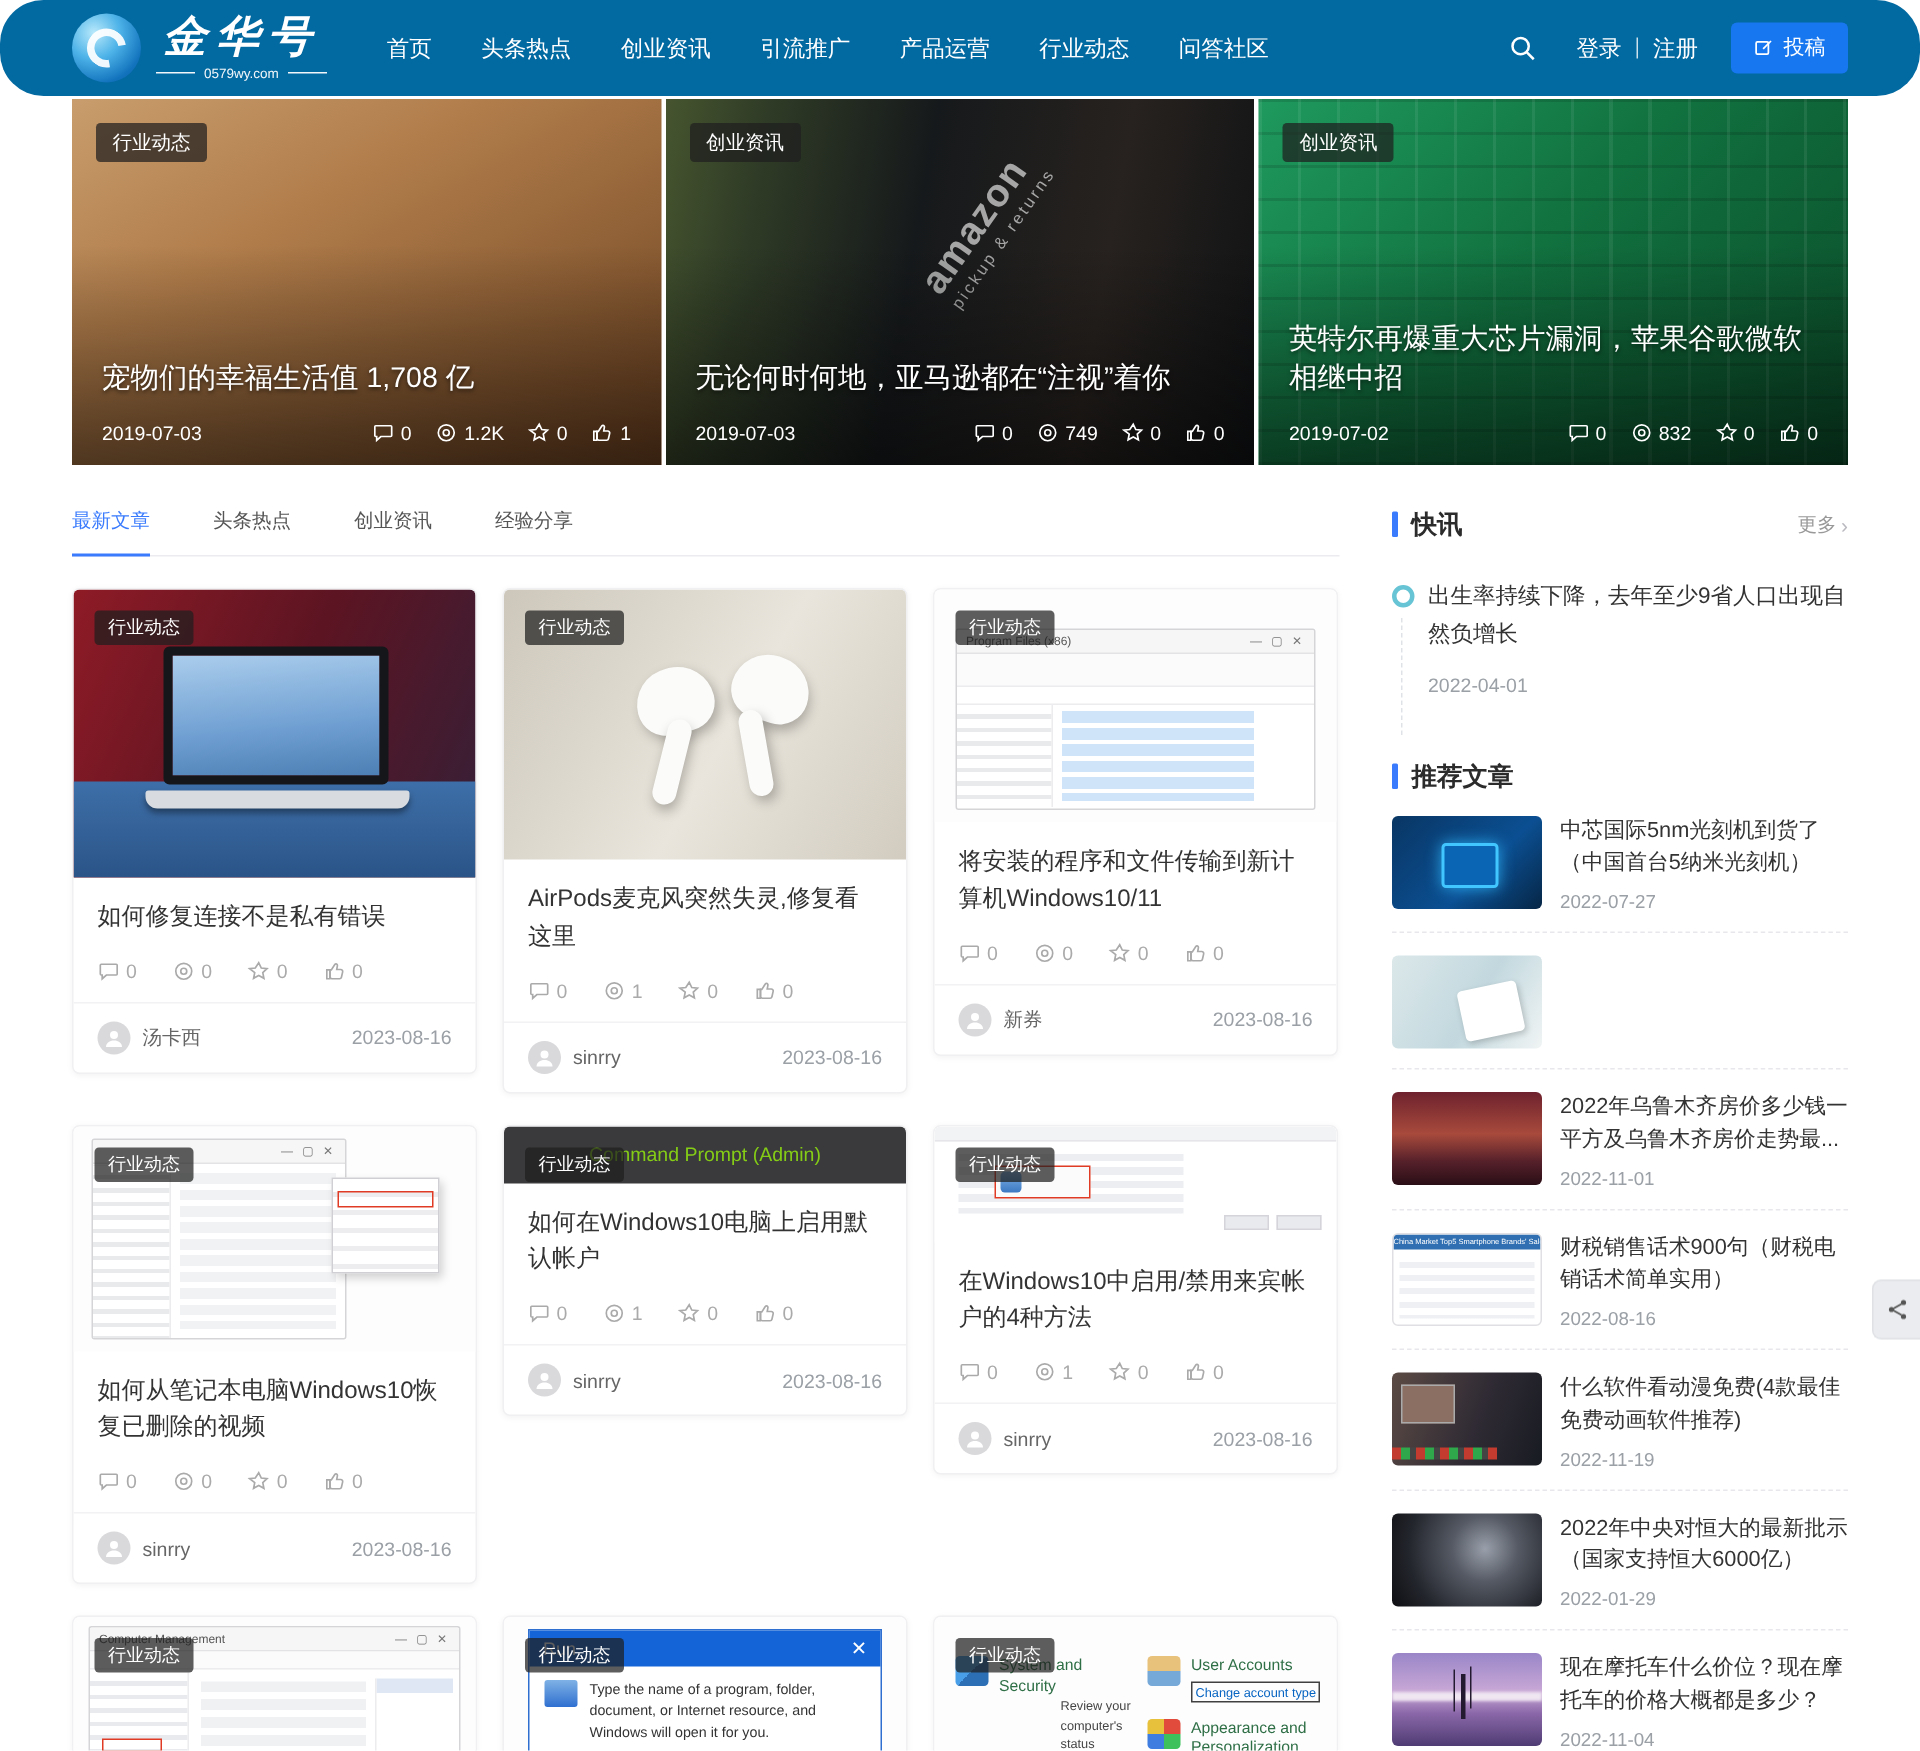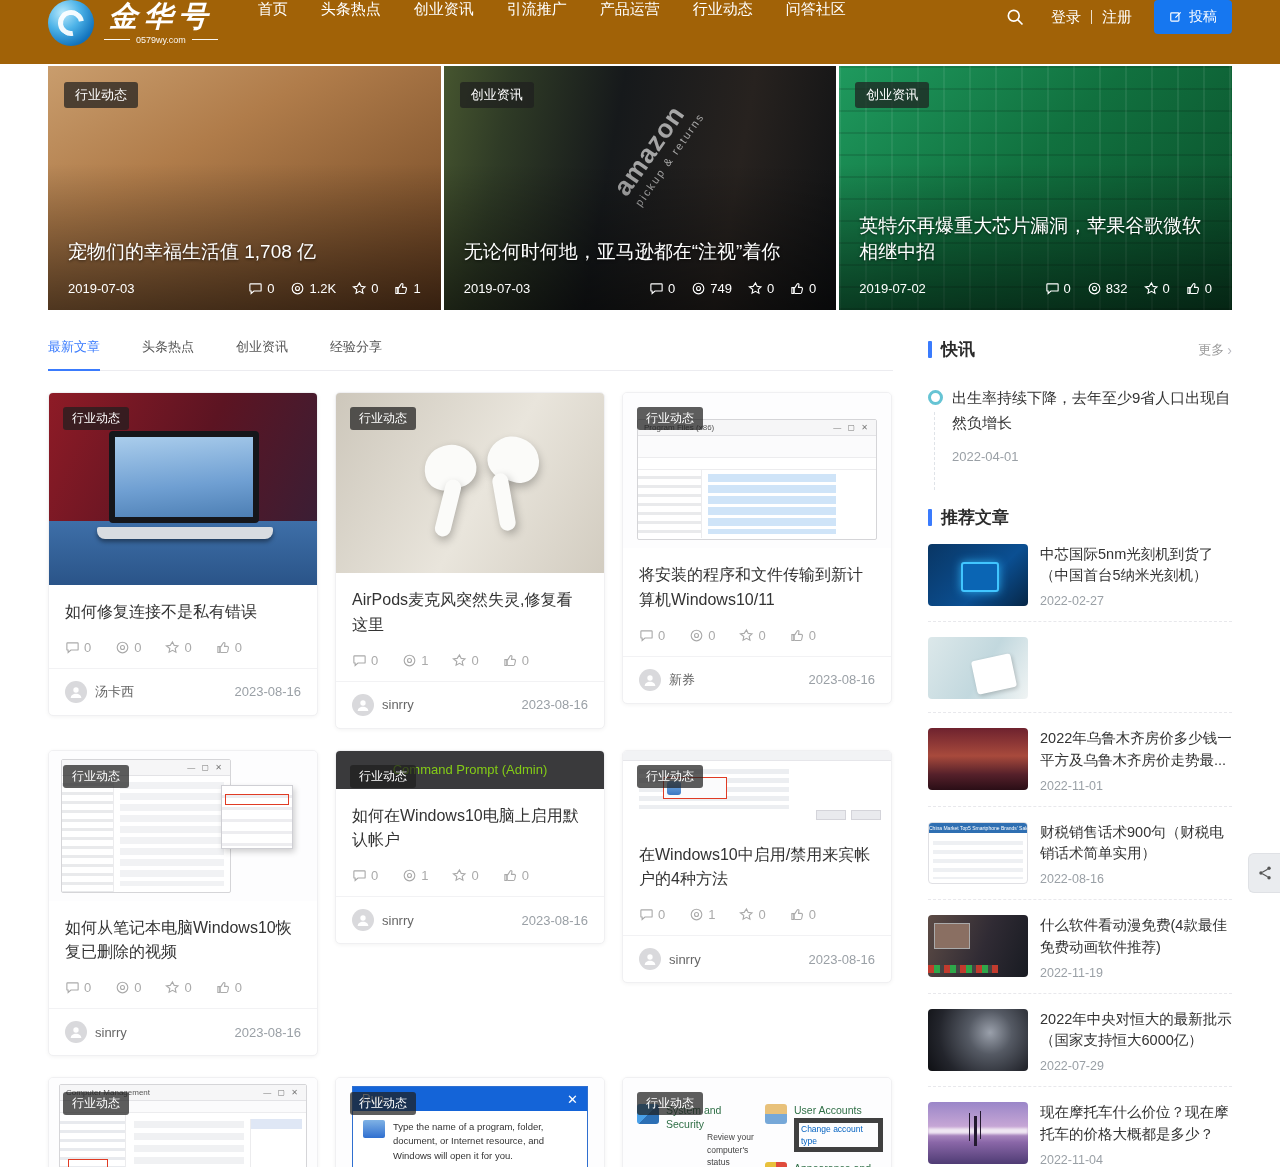--- a/index.html
+++ b/index.html
@@ -2,21 +2,21 @@
 <html><head>
 <meta charset="utf-8">
 <style>
   * { margin:0; padding:0; box-sizing:border-box; }
   html,body { width:1280px; height:1167px; overflow:hidden; background:#fff;
     font-family:"Liberation Sans","DejaVu Sans",sans-serif; }
   a { text-decoration:none; }
   .ic svg { display:block; width:100%; height:100%; }
 
   
-  .site-header { height:64px; background:#a16207; display:flex; align-items:flex-start; padding:0 48px; }
+  .site-header { height:64px; background:#0369a1; display:flex; align-items:center; padding:0 48px;border-radius:29px; }
   .logo-wrap { display:flex; align-items:center; margin-right:40px; }
   .logo-badge { width:46px; height:46px; border-radius:50%;
     background:radial-gradient(circle at 32% 28%, #b9e9fb 0%, #4db3e8 38%, #1273bd 75%, #0a5a9c 100%);
     position:relative; flex:0 0 auto; }
   .logo-badge::after { content:""; position:absolute; inset:10px; border-radius:50%;
     border:5px solid rgba(255,255,255,.92); border-right-color:transparent; transform:rotate(35deg); }
   .logo-txt { margin-left:10px; color:#fff; text-align:center; }
   .logo-name { font-family:"Liberation Serif","DejaVu Serif",serif; font-style:italic; font-weight:bold;
     font-size:29px; letter-spacing:6px; line-height:1; }
   .logo-domain { font-size:9px; opacity:.95; margin-top:4px; display:flex; align-items:center; gap:6px; }
@@ -145,21 +145,21 @@
   .k-cp { height:150px; background:#fdfdfe; display:flex; gap:10px; padding:26px 8px 0 14px; }
   .cp-col { flex:1; }
   .cp-item { display:flex; gap:7px; margin-bottom:10px; }
   .cp-ic { width:22px; height:20px; border-radius:3px; flex:0 0 auto; }
   .cp-ic.shield { background:linear-gradient(135deg,#49a0e8 50%,#2c6fb4 50%); }
   .cp-ic.users { background:linear-gradient(#e8c17a 50%,#76a8d8 50%); }
   .cp-ic.appear { background:conic-gradient(#e04b3c 0 25%,#3ec15a 0 50%,#3f7de0 0 75%,#e8c13c 0); }
   .cp-h { font-size:10.5px; color:#2f6f46; line-height:1.3; }
   .cp-l { font-size:8.5px; color:#0563c1; line-height:1.45; }
   .cp-l.plain { color:#444;margin-left:41px; }
-  .cp-l.boxed { display:inline-block; border:5px solid #404040; padding:0 2px; }
+  .cp-l.boxed { display:inline-block; border:1px solid #404040; padding:0 2px; }
 
   
   .widget-head { display:flex; align-items:center; }
   .widget-title { display:flex; align-items:center; font-size:17px; color:#2b2b2b; font-weight:bold; }
   .widget-title::before { content:""; width:4px; height:17px; background:#3a7bfd; border-radius:1px; margin-right:9px; }
   .more-link { margin-left:auto; color:#999; font-size:13px; display:flex; align-items:center; gap:3px; cursor:pointer; }
   .more-link .arr { font-size:14px; color:#b9b9c0; }
   .news-item { position:relative; padding-left:24px; margin-top:25px; }
   .news-item::before { content:""; position:absolute; left:0; top:4px; width:9px; height:9px; border-radius:50%;
     background:#fff; border:3px solid #66c4d4; }
@@ -861,21 +861,21 @@
     </div>
 
     <div class="rec-widget">
       <div class="widget-head">
         <span class="widget-title">推荐文章</span>
       </div>
       <div class="rec-item">
         <span class="rec-thumb t-chip"></span>
         <span class="rec-main">
           <div class="rec-title">中芯国际5nm光刻机到货了（中国首台5纳米光刻机）</div>
-          <div class="rec-date">2022-02-27</div>
+          <div class="rec-date">2022-07-27</div>
         </span>
       </div>
       <div class="rec-item">
         <span class="rec-thumb t-calc"></span>
       </div>
       <div class="rec-item">
         <span class="rec-thumb t-sunset"></span>
         <span class="rec-main">
           <div class="rec-title">2022年乌鲁木齐房价多少钱一平方及乌鲁木齐房价走势最...</div>
           <div class="rec-date">2022-11-01</div>
@@ -895,21 +895,21 @@
         <span class="rec-thumb t-anime"></span>
         <span class="rec-main">
           <div class="rec-title">什么软件看动漫免费(4款最佳免费动画软件推荐)</div>
           <div class="rec-date">2022-11-19</div>
         </span>
       </div>
       <div class="rec-item">
         <span class="rec-thumb t-face"></span>
         <span class="rec-main">
           <div class="rec-title">2022年中央对恒大的最新批示（国家支持恒大6000亿）</div>
-          <div class="rec-date">2022-07-29</div>
+          <div class="rec-date">2022-01-29</div>
         </span>
       </div>
       <div class="rec-item">
         <span class="rec-thumb t-lake"></span>
         <span class="rec-main">
           <div class="rec-title">现在摩托车什么价位？现在摩托车的价格大概都是多少？</div>
           <div class="rec-date">2022-11-04</div>
         </span>
       </div>
     </div>

